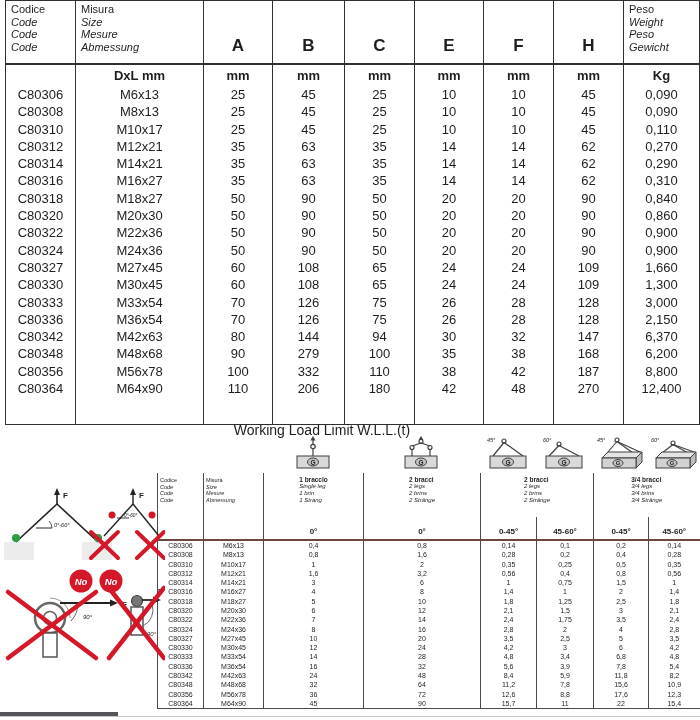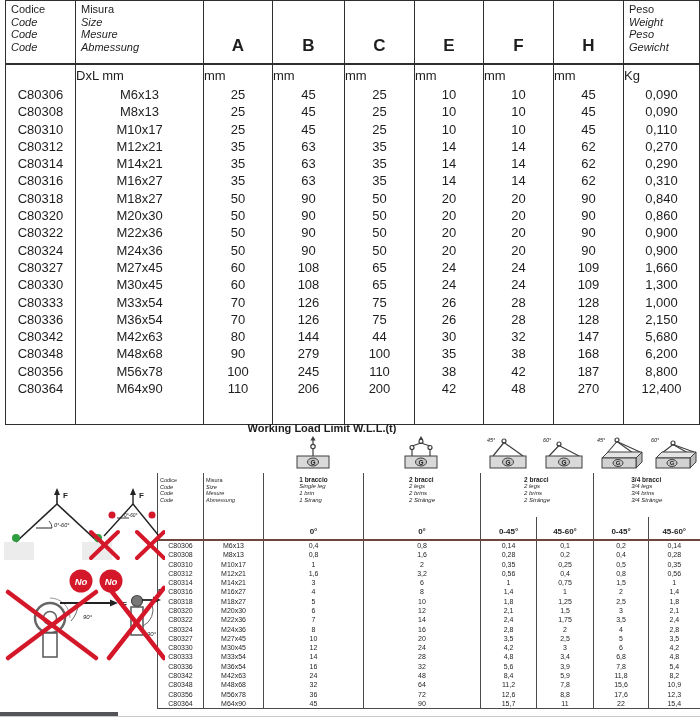--- a/index.html
+++ b/index.html
@@ -8,27 +8,27 @@
 
   
   #dim-wrap { position:absolute; left:5px; top:0; }
   table.dim { border-collapse:collapse; table-layout:fixed; width:694px; border:1px solid #2f2f2f; }
   table.dim td { border-left:1px solid #2f2f2f; overflow:hidden; }
   table.dim td:first-child { border-left:none; }
   table.dim tr.hd td { border-bottom:2px solid #2f2f2f; height:55px; vertical-align:top; padding:2px 0 0 5px; }
   .lines div { font-size:11px; line-height:12.6px; font-style:italic; white-space:nowrap; }
   .lines div:first-child { font-style:normal; }
   table.dim tr.hd td.dimletter { vertical-align:bottom; text-align:center; font-weight:bold; font-size:17px; padding:0 0 7px 0; }
-  table.dim tr.units td { text-align:left; font-size:13px; height:21px; vertical-align:middle; padding:0; }
+  table.dim tr.units td { text-align:center; font-size:13px; height:21px; vertical-align:middle; padding:0;font-weight:bold; }
   table.dim tbody td { text-align:center; font-size:13px; height:17.3px; line-height:17.3px; padding:0; white-space:nowrap; }
   table.dim tr.filler td { height:27px; }
 
   
   #wll-section { position:absolute; left:157px; top:420px; width:543px; height:290px; }
-  #wll-title { position:absolute; left:0; top:2px; width:330px; text-align:center; font-weight:bold; font-size:11px; }
+  #wll-title { position:absolute; left:0; top:2px; width:330px; text-align:center; font-weight:normal; font-size:14px; }
   .sling-icon { position:absolute; top:15px; height:36px; }
   table.wll { position:absolute; left:0; top:53px; border-collapse:collapse; table-layout:fixed; width:542px;
               border-left:1px solid #4a4a4a; border-bottom:1px solid #4a4a4a; }
   table.wll thead td { vertical-align:top; overflow:hidden; }
   table.wll thead tr.labels td { height:40px; }
   table.wll td.bl { border-left:1px solid #4a4a4a; }
   table.wll thead { border-bottom:2px solid #6e4640; }
   .minilines div { font-size:5.5px; line-height:6.6px; font-style:italic; white-space:nowrap; }
   .minilines div:first-child { font-style:normal; }
   td.codeblk { padding:4px 0 0 2px; }
@@ -245,72 +245,72 @@
           </tr>
           <tr>
             <td>C80333</td>
             <td>M33x54</td>
             <td>70</td>
             <td>126</td>
             <td>75</td>
             <td>26</td>
             <td>28</td>
             <td>128</td>
-            <td>1,000</td>
+            <td>3,000</td>
           </tr>
           <tr>
             <td>C80336</td>
             <td>M36x54</td>
             <td>70</td>
             <td>126</td>
             <td>75</td>
             <td>26</td>
             <td>28</td>
             <td>128</td>
             <td>2,150</td>
           </tr>
           <tr>
             <td>C80342</td>
             <td>M42x63</td>
             <td>80</td>
             <td>144</td>
-            <td>44</td>
+            <td>94</td>
             <td>30</td>
             <td>32</td>
             <td>147</td>
-            <td>5,680</td>
+            <td>6,370</td>
           </tr>
           <tr>
             <td>C80348</td>
             <td>M48x68</td>
             <td>90</td>
             <td>279</td>
             <td>100</td>
             <td>35</td>
             <td>38</td>
             <td>168</td>
             <td>6,200</td>
           </tr>
           <tr>
             <td>C80356</td>
             <td>M56x78</td>
             <td>100</td>
-            <td>245</td>
+            <td>332</td>
             <td>110</td>
             <td>38</td>
             <td>42</td>
             <td>187</td>
             <td>8,800</td>
           </tr>
           <tr>
             <td>C80364</td>
             <td>M64x90</td>
             <td>110</td>
             <td>206</td>
-            <td>200</td>
+            <td>180</td>
             <td>42</td>
             <td>48</td>
             <td>270</td>
             <td>12,400</td>
           </tr>
         </tbody>
       <tbody>
         <tr class="filler">
           <td></td>
             <td></td>

